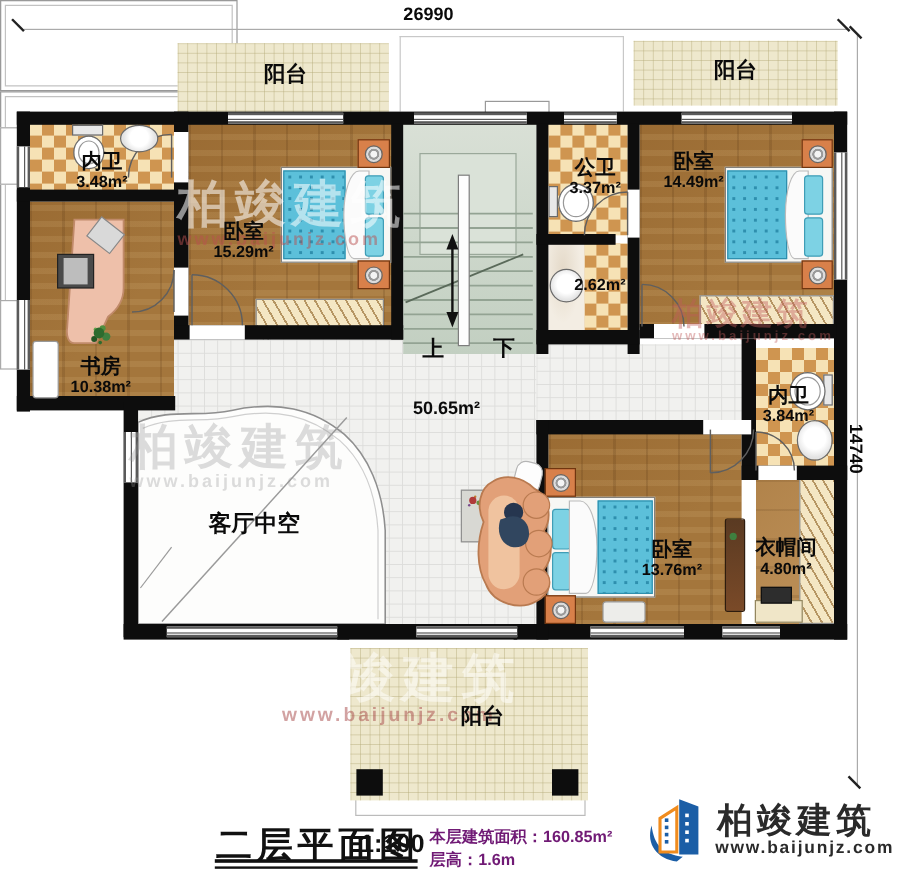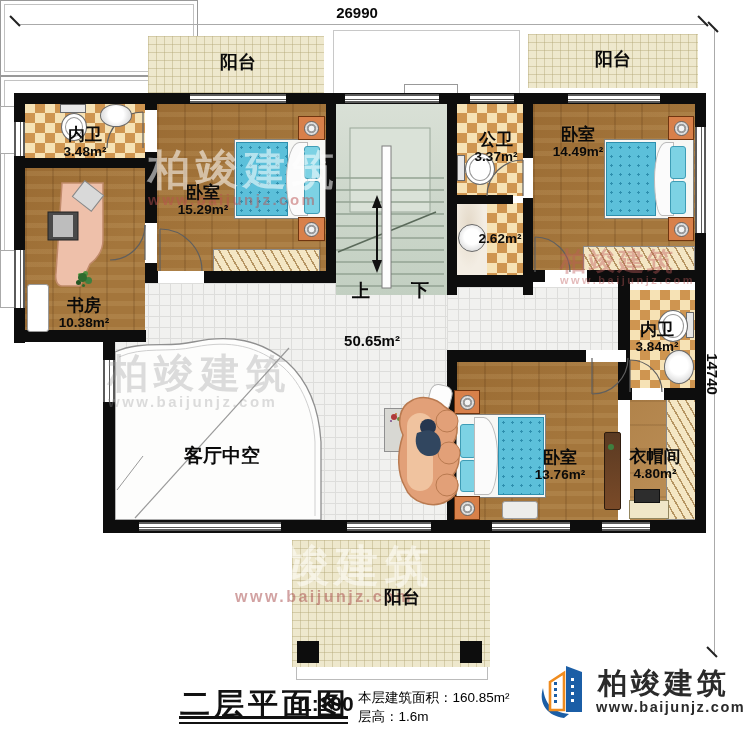--- a/index.html
+++ b/index.html
@@ -33,21 +33,21 @@
   .bowl{position:absolute;background:#fff;border:1px solid #6a6a6a;border-radius:50%;box-shadow:inset 0 0 0 3px #fff,inset 0 0 0 4px #999;}
   .sink{position:absolute;background:radial-gradient(circle at 50% 45%,#fff 40%,#e3e3e3 70%);border:1px solid #6a6a6a;border-radius:50%;}
   .wm{position:absolute;pointer-events:none;line-height:1.05;}
   .wm .t1{font-weight:bold;letter-spacing:6px;}
   .wm .t2{font-weight:bold;letter-spacing:2.5px;}
   .tick{position:absolute;width:14px;height:2px;background:#222;transform:rotate(45deg);}
   .dimline{position:absolute;background:#aaa;}
   .roofline{position:absolute;border:1px solid #c8c8c8;background:transparent;}
   #titleblock .tb-title{font-size:30px;font-weight:bold;letter-spacing:4px;color:#111;}
   #titleblock .tb-scale{font-size:21px;font-weight:bold;color:#111;}
-  .tb-small{font-size:13.5px;font-weight:normal;color:#000000;}
+  .tb-small{font-size:13.5px;font-weight:bold;color:#701a75;}
   .brand-name{font-size:29px;font-weight:bold;letter-spacing:4px;color:#2a2a2a;}
   .brand-url{font-size:14.5px;font-weight:bold;letter-spacing:1.5px;color:#2a2a2a;}
 </style>
 </head>
 <body>
 
 <div id="plan">
 
   <div class="dimline" style="left:20px;top:24px;width:688px;height:1px;"></div>
   <div class="dimline" style="left:714px;top:28px;width:1px;height:627px;"></div>
@@ -293,21 +293,21 @@
     </div>
   <div class="lbl" style="left:84px;top:313px;">
     <div class="rn">书房</div>
       <div class="ra">10.38m²</div>
     </div>
   <div class="lbl" style="left:657px;top:337px;">
     <div class="rn">内卫</div>
       <div class="ra">3.84m²</div>
     </div>
   <div class="lbl" style="left:372px;top:341px;"><span class="ra" style="font-size:15px;">50.65m²</span></div>
-  <div class="lbl" style="left:222px;top:437px;margin-top:19px;"><span class="rn2" style="font-size:19px;">客厅中空</span></div>
+  <div class="lbl" style="left:212px;top:437px;"><span class="rn2" style="font-size:19px;">客厅中空</span></div>
   <div class="lbl" style="left:560px;top:465px;">
     <div class="rn">卧室</div>
       <div class="ra">13.76m²</div>
     </div>
   <div class="lbl" style="left:655px;top:464px;">
     <div class="rn">衣帽间</div>
       <div class="ra">4.80m²</div>
     </div>
   <div class="lbl" style="left:361px;top:291px;font-size:18px;">上</div>
   <div class="lbl" style="left:420px;top:290px;font-size:18px;">下</div>

